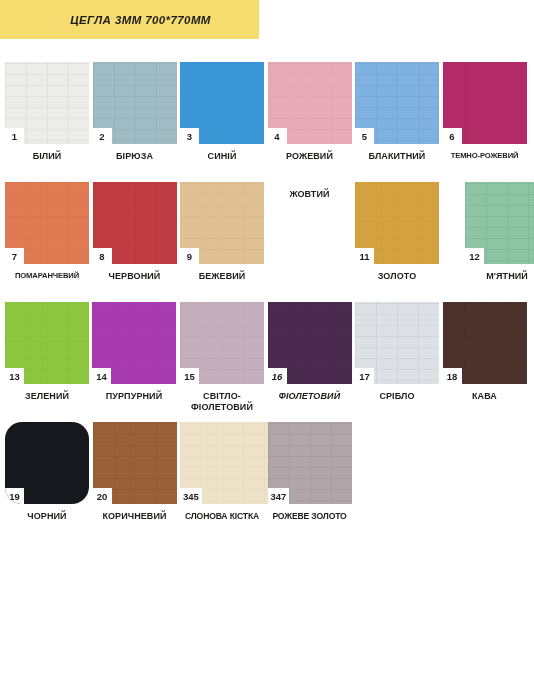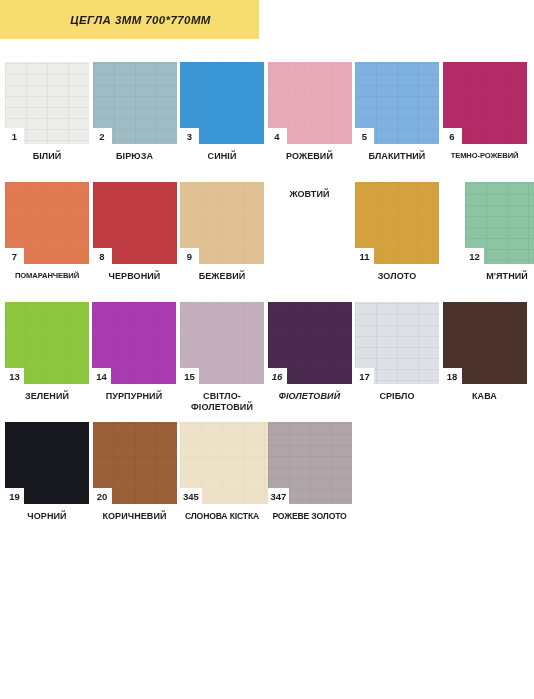--- a/index.html
+++ b/index.html
@@ -258,21 +258,21 @@
       <div class="cell" style="left: 437.5px;">
         <div class="swatch" style="background: rgb(75, 51, 44);">
           <div class="tex"></div>
           <div class="badge">18</div>
         </div>
         <div class="label">КАВА</div>
       </div>
     </div>
     <div class="row">
       <div class="cell" style="left: 0px;">
-        <div class="swatch" style="background: rgb(22, 24, 29);">
+        <div class="swatch" style="background: rgb(22, 24, 29); border-radius: 17px;">
           <div class="tex"></div>
           <div class="badge">19</div>
         </div>
         <div class="label">ЧОРНИЙ</div>
       </div>
       <div class="cell" style="left: 87.5px;">
         <div class="swatch" style="background: rgb(154, 96, 56);">
           <div class="tex"></div>
           <div class="badge">20</div>
         </div>

